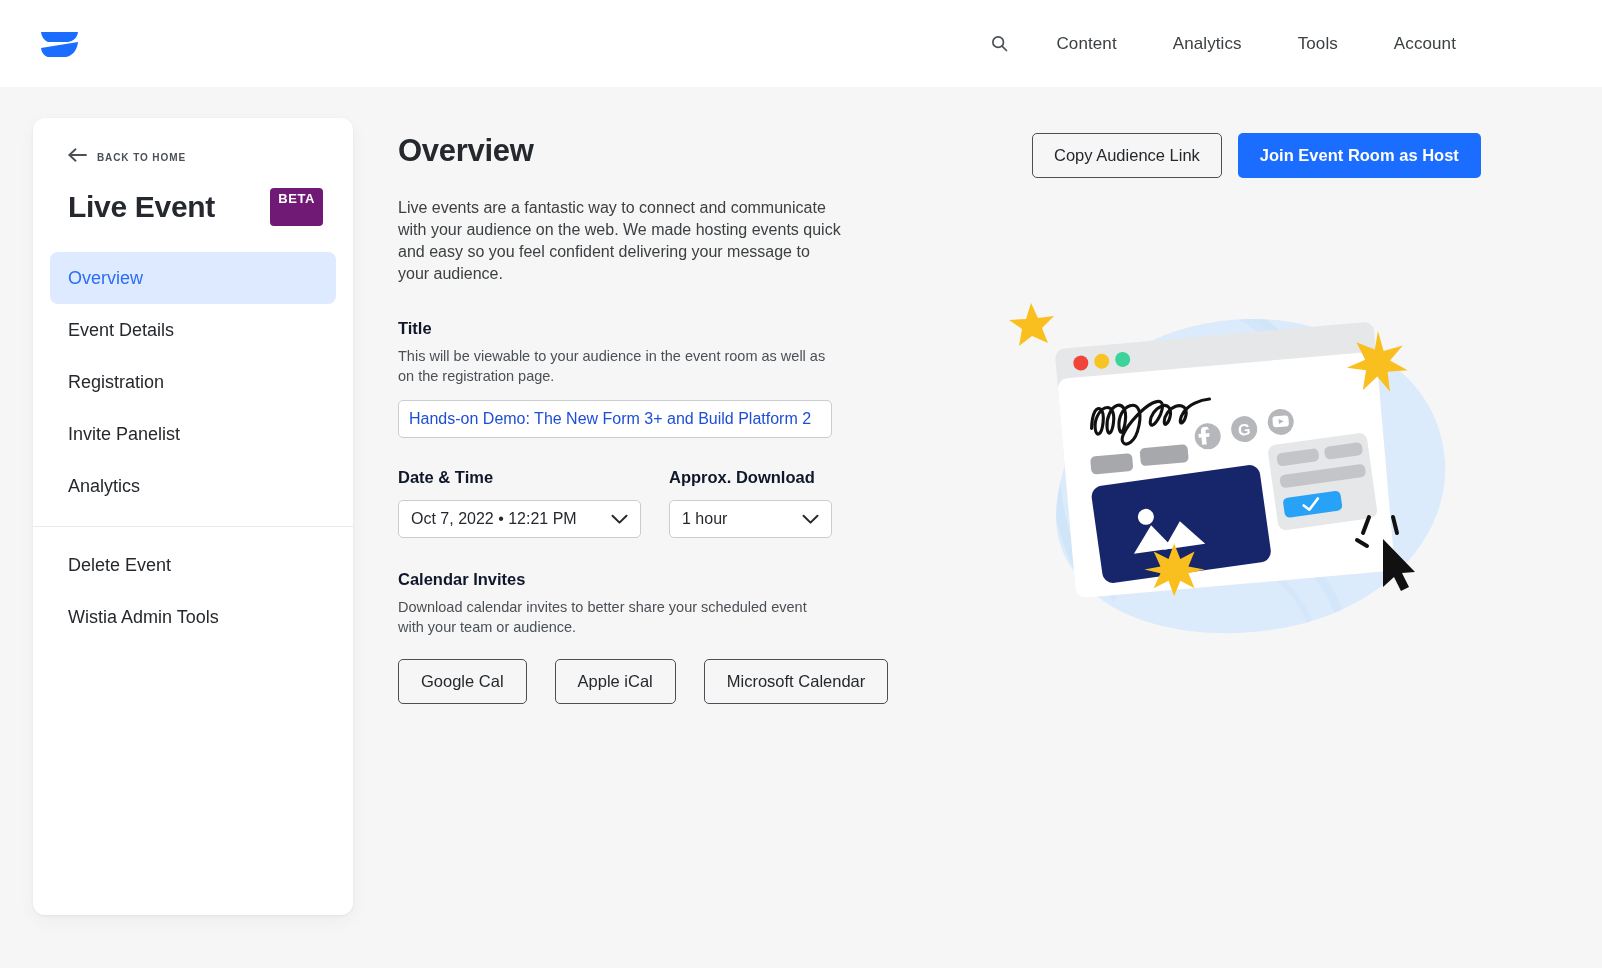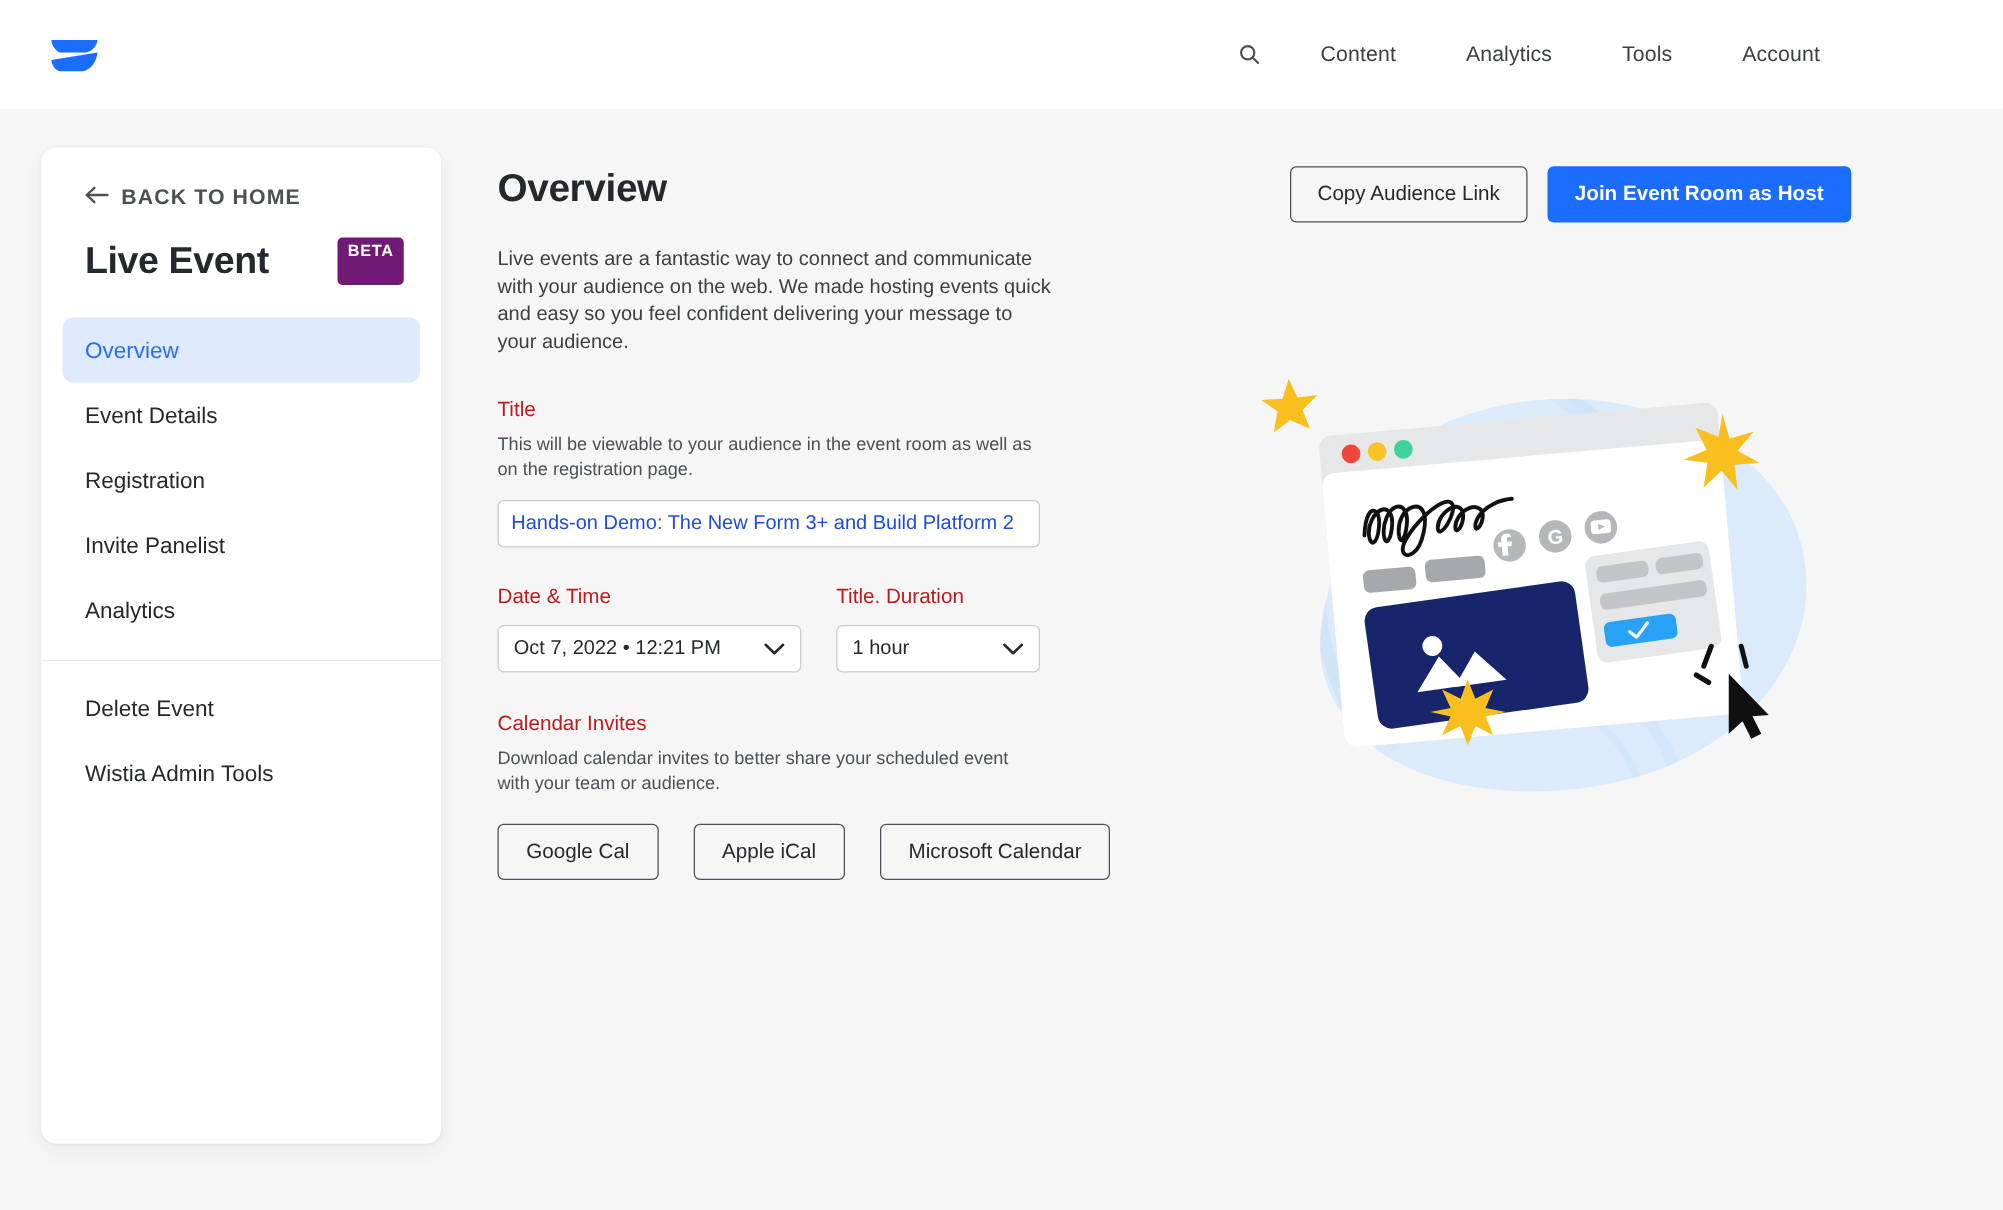--- a/index.html
+++ b/index.html
@@ -70,21 +70,21 @@
   }
   .back-home {
     display: flex;
     align-items: center;
     gap: 10px;
     margin: 30px 0 0 35px;
     cursor: pointer;
     width: fit-content;
   }
   .back-home .label {
-    font-size: 17px;
+    font-size: 10px;
     font-weight: bold;
     letter-spacing: 0.9px;
     color: #4a5056;
   }
   .sb-title-row {
     display: flex;
     align-items: center;
     margin: 22px 0 0 35px;
     width: 255px;
   }
@@ -143,22 +143,22 @@
   .intro {
     margin-top: 28px;
     font-size: 16px;
     line-height: 1.38;
     color: #3c4043;
     width: 446px;
   }
 
   .field-label {
     font-size: 16.5px;
-    font-weight: normal;
-    color: #b91c1c;
+    font-weight: bold;
+    color: #0f172a;
   }
   .field-help {
     font-size: 14.5px;
     line-height: 1.38;
     color: #4a5056;
     margin-top: 8px;
     width: 436px;
   }
 
   .text-input {
@@ -349,21 +349,21 @@
           <span class="chev">
             <svg width="17" height="11" viewBox="0 0 17 11" fill="none" xmlns="http://www.w3.org/2000/svg">
               <polyline points="1.5,1.8 8.5,8.6 15.5,1.8" stroke="#25282c" stroke-width="2" stroke-linecap="round" stroke-linejoin="round" fill="none"></polyline>
             </svg>
           </span>
         </div>
       </div>
     </div>
 
     <div>
-      <div class="field-label">Title. Duration</div>
+      <div class="field-label">Approx. Download</div>
       <div class="select-wrap">
         <div class="select-box narrow">
           <span>1 hour</span>
           <span class="chev">
             <svg width="17" height="11" viewBox="0 0 17 11" fill="none" xmlns="http://www.w3.org/2000/svg">
               <polyline points="1.5,1.8 8.5,8.6 15.5,1.8" stroke="#25282c" stroke-width="2" stroke-linecap="round" stroke-linejoin="round" fill="none"></polyline>
             </svg>
           </span>
         </div>
       </div>

